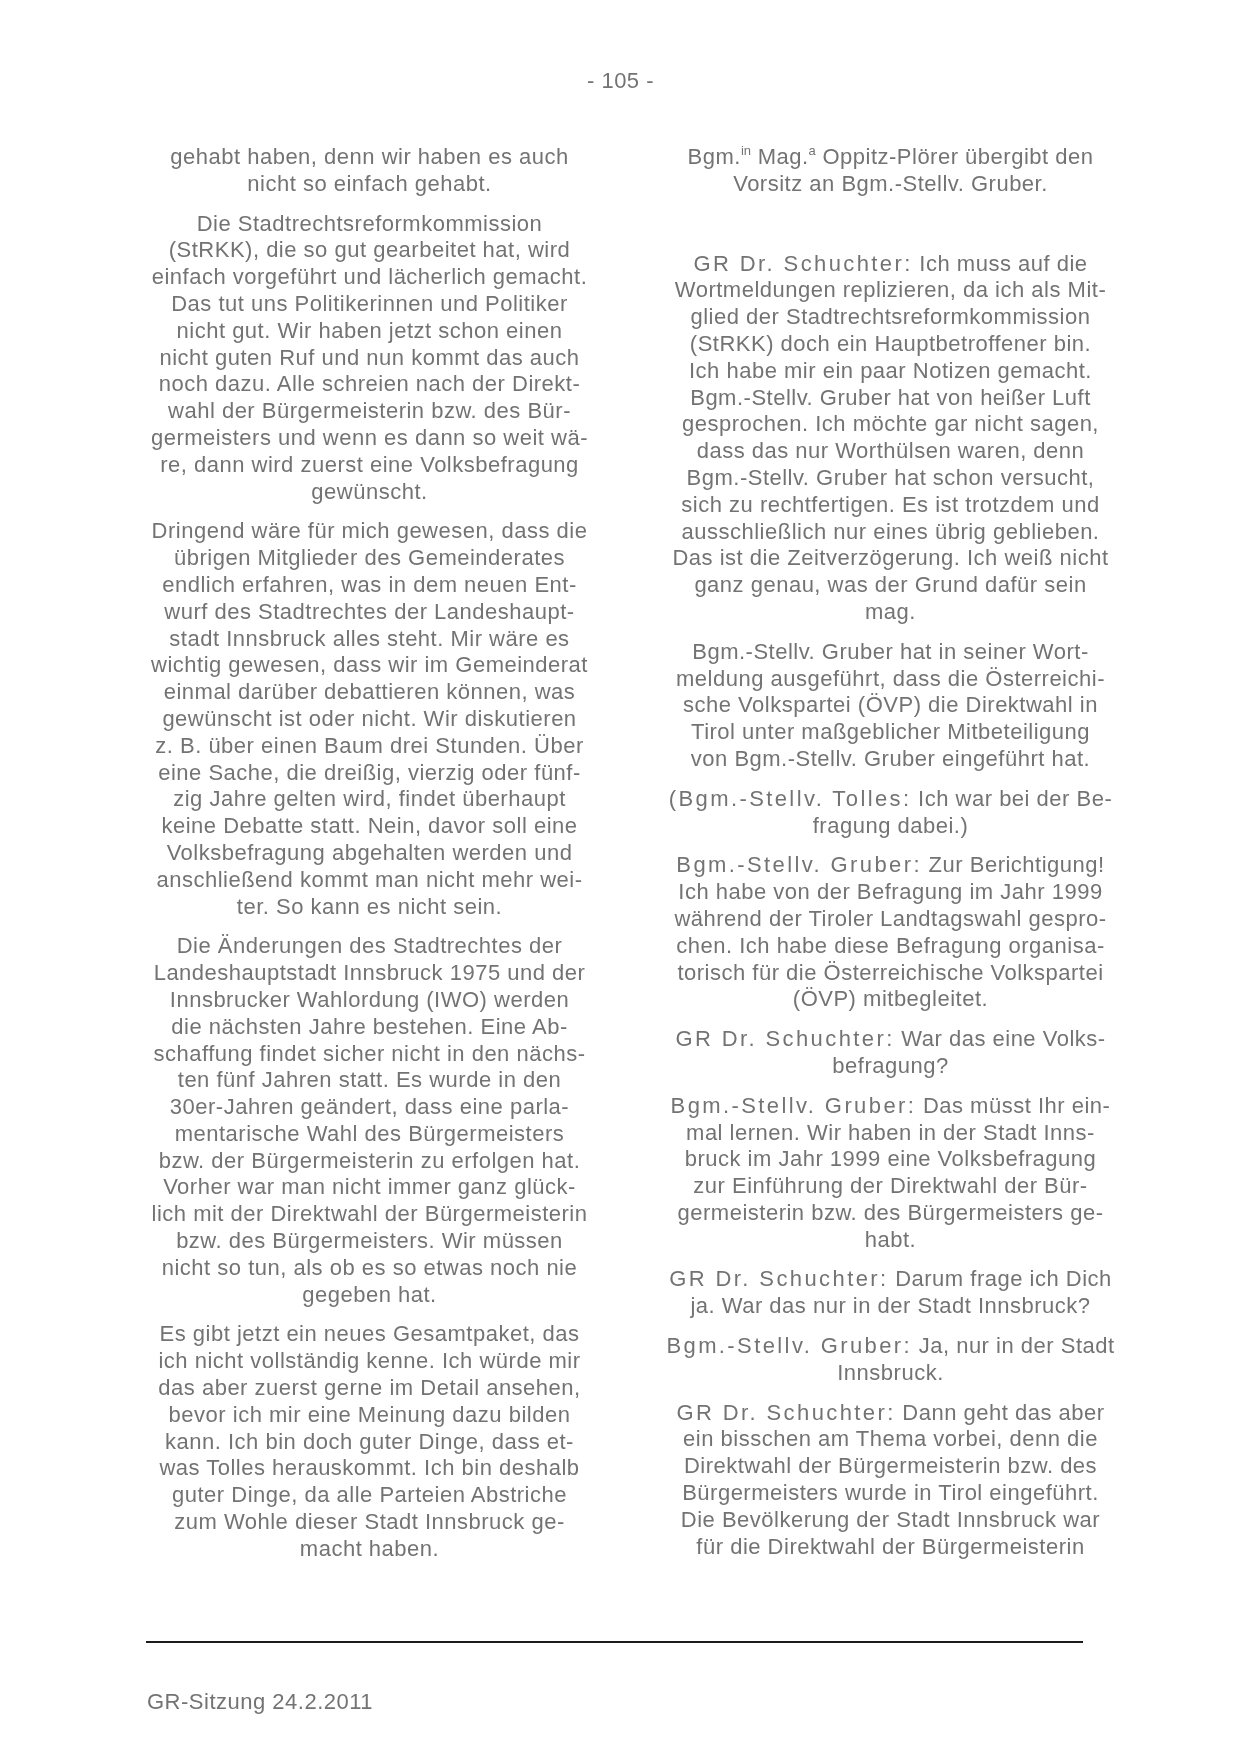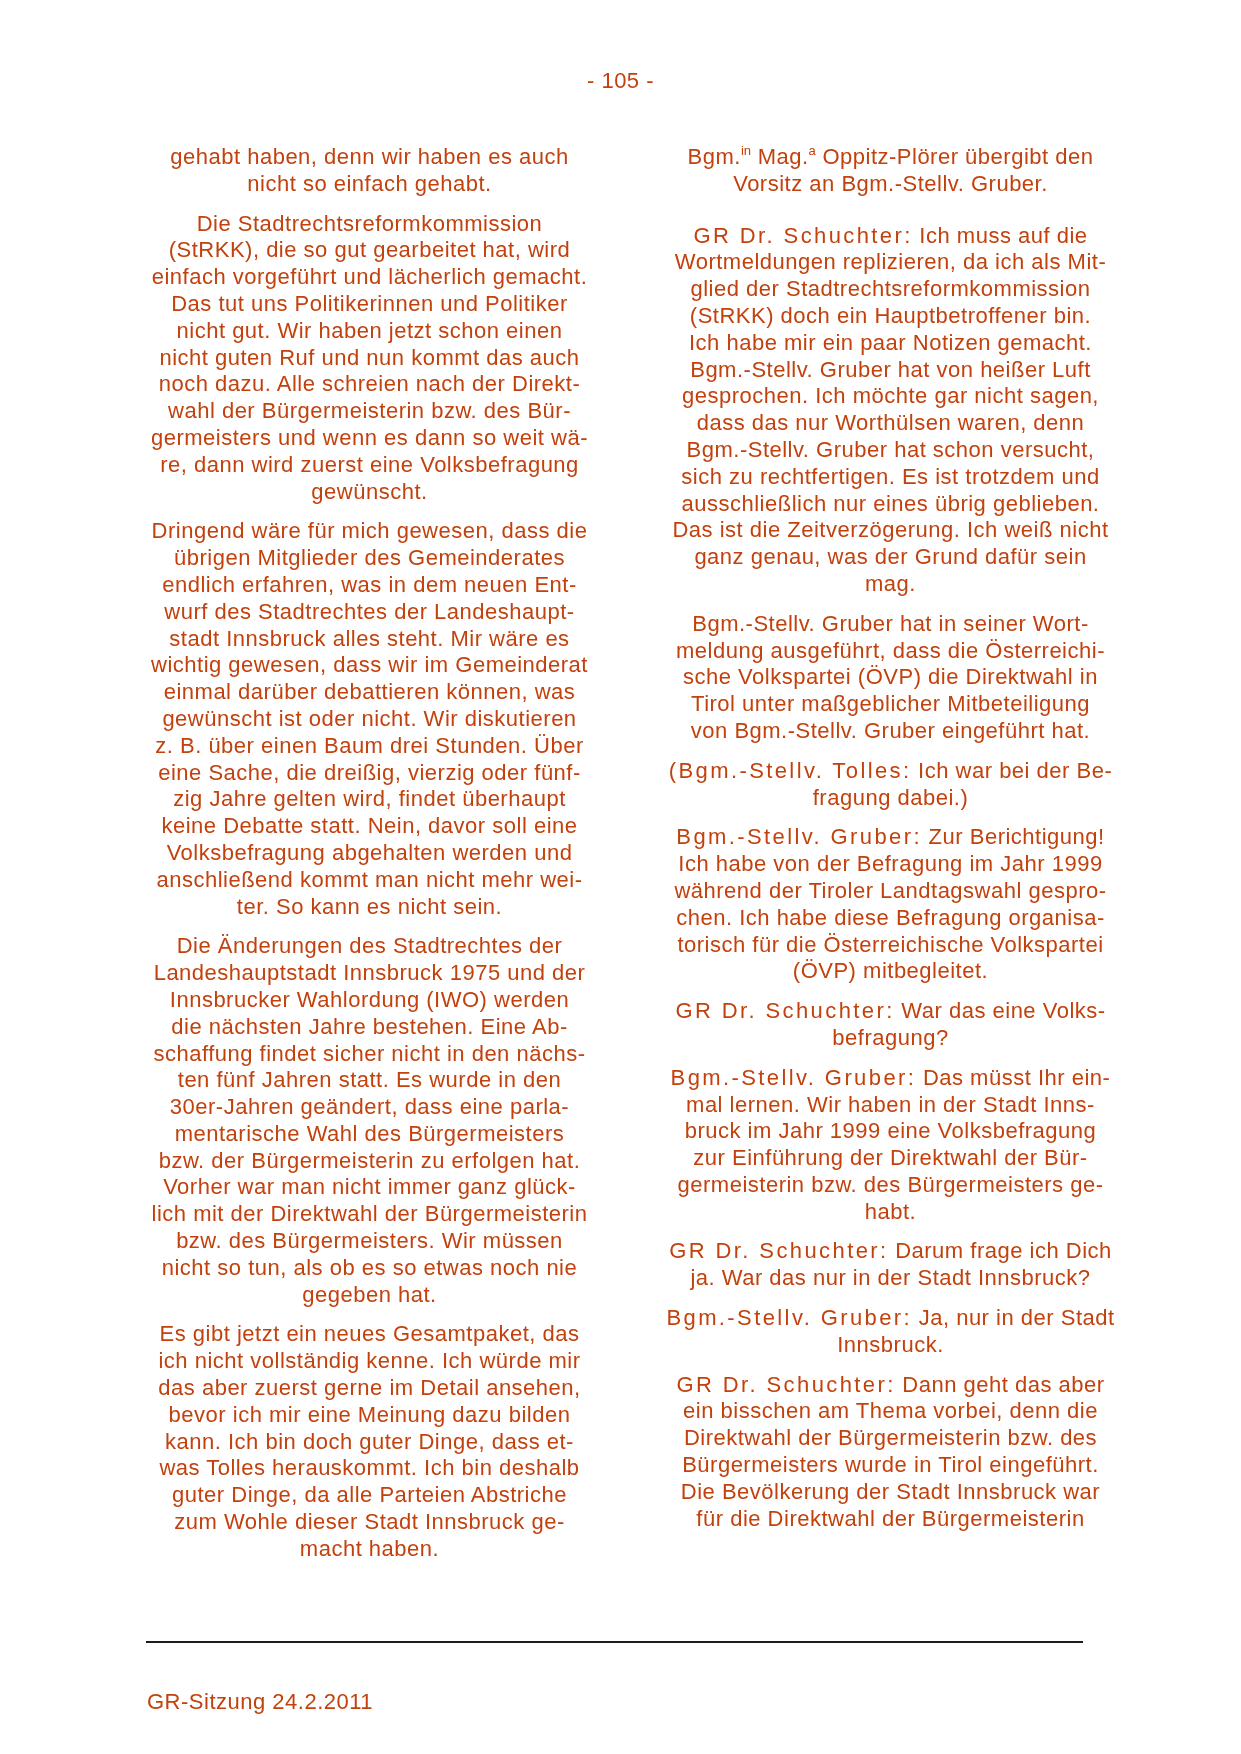--- a/index.html
+++ b/index.html
@@ -5,21 +5,21 @@
   html, body {
     margin: 0;
     padding: 0;
     background: #ffffff;
   }
   .page {
     position: relative;
     width: 1241px;
     height: 1754px;
     background: #ffffff;
-    color: #c2410c;
+    color: #737373;
     font-family: "Liberation Sans", "DejaVu Sans", sans-serif;
     font-size: 22px;
     line-height: 26.8px;
     letter-spacing: 0.5px;
     overflow: hidden;
   }
   .page-number {
     position: absolute;
     top: 68px;
     left: 0;
@@ -31,21 +31,21 @@
     top: 144px;
   }
   .col-left  { left: 147px; width: 445px; }
   .col-right { left: 658px; width: 465px; }
   .col p {
     margin: 0 0 13px 0;
     white-space: pre;
     text-align: center;
   }
   .col p.handover-note {
-    margin-bottom: 25px;
+    margin-bottom: 53px;
   }
   .speaker {
     letter-spacing: 2.4px;
   }
   sup.ord {
     font-size: 13px;
     letter-spacing: 0;
     position: relative;
     top: -1px;
     vertical-align: super;

